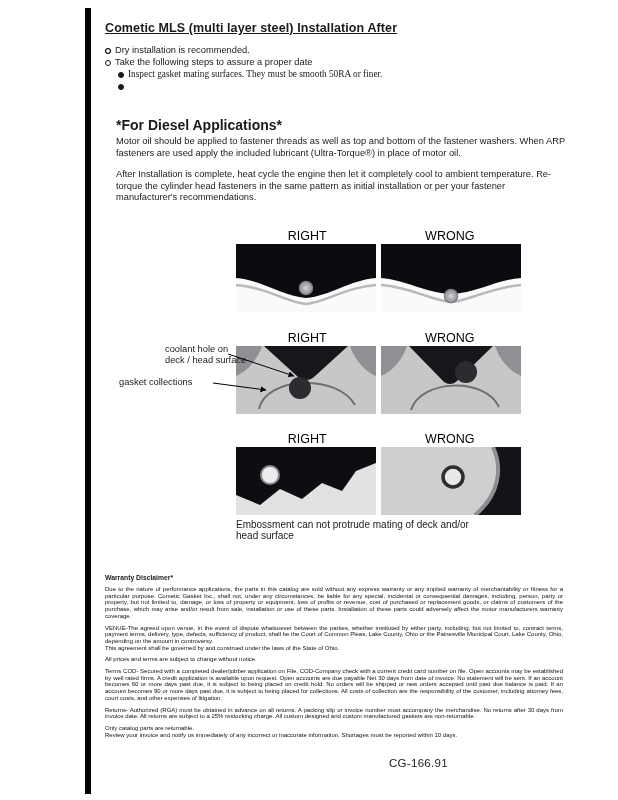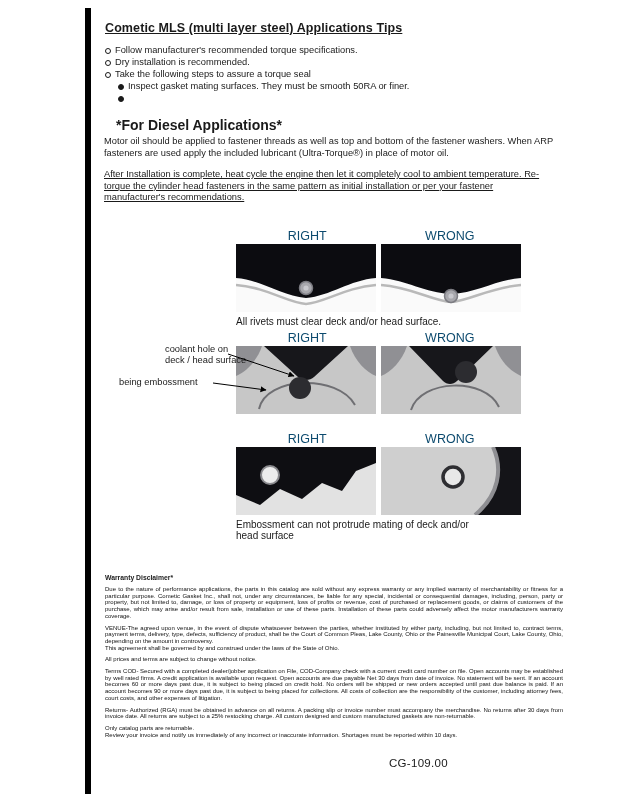--- a/index.html
+++ b/index.html
@@ -15,36 +15,36 @@
   .left-bar { position: absolute; left: 85px; top: 8px; width: 6px; height: 786px; background: #000; }
 
   .title {
     position: absolute; left: 105px; top: 21px; margin: 0;
     font-size: 12.5px; font-weight: bold; text-decoration: underline;
     letter-spacing: 0.1px;
   }
 
   .tips { position: absolute; left: 105px; top: 44px; width: 458px; font-size: 9.3px; line-height: 12px; }
   .bullet { position: relative; padding-left: 10px; }
-  .bullet.sub { margin-left: 13px; }
+  .bullet.sub { margin-left: 13px; font-family: Liberation Serif, serif; }
   .marker { position: absolute; left: 0; top: 3.5px; width: 4px; height: 4px; border-radius: 50%; border: 1px solid #1a1a1a; }
   .marker.filled { background: #1a1a1a; }
 
   .diesel-heading { position: absolute; left: 116px; top: 117px; margin: 0; font-size: 14px; font-weight: bold; }
-  .body-para { position: absolute; left: 104px; width: 452px; margin: 0; font-size: 9.3px; line-height: 11.5px; }
+  .body-para { position: absolute; left: 116px; width: 452px; margin: 0; font-size: 9.3px; line-height: 11.5px; }
   .p1 { top: 136px; }
-  .p2 { top: 169px; text-decoration: underline; }
+  .p2 { top: 169px; }
   .note { top: 207px; }
 
   .diag-row { position: absolute; left: 236px; width: 285px; }
   .row1 { top: 229px; }
   .row2 { top: 331px; }
   .row3 { top: 432px; }
   .diag-labels { display: flex; }
-  .diag-labels span { flex: 1; text-align: center; font-size: 12.5px; color: #0c4a6e; }
+  .diag-labels span { flex: 1; text-align: center; font-size: 12.5px; color: #000000; }
   .diag-panels { display: flex; gap: 5px; margin-top: 1px; }
   .diag-panels svg { display: block; }
   .diag-caption { margin-top: 4px; font-size: 10px; line-height: 11px; width: 250px; }
 
   .annotation { position: absolute; font-size: 9.3px; line-height: 10.5px; white-space: pre-line; }
   .a1 { left: 138px; top: 344px; margin-left: 27px; }
   .a2 { left: 119px; top: 377px; }
   .leader-lines { position: absolute; left: 0; top: 0; pointer-events: none; }
 
   .warranty { position: absolute; left: 105px; top: 574px; width: 458px; }
@@ -54,34 +54,33 @@
 
   .footer-code { position: absolute; left: 389px; top: 757px; font-size: 11.5px; letter-spacing: 0.3px; }
 </style>
 </head>
 <body>
 
 <div class="page">
 
   <div class="left-bar"></div>
 
-  <h1 class="title">Cometic MLS (multi layer steel) Applications Tips</h1>
+  <h1 class="title">Cometic MLS (multi layer steel) Installation After</h1>
 
   <div class="tips">
     <div class="bullet">
       <span class="marker"></span>
-      <span>Follow manufacturer's recommended torque specifications.</span>
     </div>
     <div class="bullet">
       <span class="marker"></span>
       <span>Dry installation is recommended.</span>
     </div>
     <div class="bullet">
       <span class="marker"></span>
-      <span>Take the following steps to assure a torque seal</span>
+      <span>Take the following steps to assure a proper date</span>
     </div>
     <div class="bullet sub">
       <span class="marker filled"></span>
       <span>Inspect gasket mating surfaces.  They must be smooth 50RA or finer.</span>
     </div>
     <div class="bullet sub">
       <span class="marker filled"></span>
     </div>
   </div>
 
@@ -103,21 +102,20 @@
         <circle cx="70" cy="44" r="2.6" fill="#c9c9ce"></circle>
       </svg>
       <svg width="140" height="68" viewBox="0 0 140 68">
         <rect width="140" height="68" fill="#fafafa"></rect>
         <path d="M0,0 H140 V34 C114,36 96,49 70,50 C44,49 26,36 0,34 Z" fill="#0c0c10"></path>
         <path d="M0,41 C30,43 52,57 70,58 C88,57 110,43 140,41" stroke="#b9b9b9" stroke-width="2.5" fill="none"></path>
         <circle cx="70" cy="52" r="6.5" fill="#a8a8ad" stroke="#7c7c82" stroke-width="1.5"></circle>
         <circle cx="70" cy="52" r="2.6" fill="#c9c9ce"></circle>
       </svg>
     </div>
-    <div class="diag-caption">All rivets must clear deck and/or head surface.</div>
   </div>
 
   <div class="diag-row row2">
     <div class="diag-labels">
       <span>RIGHT</span>
       <span>WRONG</span>
     </div>
     <div class="diag-panels">
       <svg width="140" height="68" viewBox="0 0 140 68">
         <rect width="140" height="68" fill="#c7c7c7"></rect>
@@ -154,21 +152,21 @@
         <path d="M112,0 C122,22 118,48 94,68 H140 V0 Z" fill="#141418"></path>
         <path d="M112,0 C122,22 118,48 94,68" stroke="#8e8e92" stroke-width="4" fill="none"></path>
         <circle cx="72" cy="30" r="10" fill="#e8e8e8" stroke="#2e2e32" stroke-width="3.5"></circle>
       </svg>
     </div>
     <div class="diag-caption">Embossment can not protrude mating of deck and/or head surface</div>
   </div>
 
   <div class="annotation a1">coolant hole on
 deck / head surface</div>
-  <div class="annotation a2">being embossment</div>
+  <div class="annotation a2">gasket collections</div>
 
   <svg class="leader-lines" width="618" height="800" viewBox="0 0 618 800">
     <defs>
       <marker id="arr" markerWidth="7" markerHeight="7" refX="5.5" refY="3" orient="auto">
         <path d="M0,0 L6,3 L0,6 Z" fill="#000"></path>
       </marker>
     </defs>
     <line x1="228" y1="354" x2="294" y2="376" stroke="#000" stroke-width="1" marker-end="url(#arr)"></line>
     <line x1="213" y1="383" x2="266" y2="390" stroke="#000" stroke-width="1" marker-end="url(#arr)"></line>
   </svg>
@@ -178,15 +176,15 @@
     <p class="w-para">Due to the nature of performance applications, the parts in this catalog are sold without any express warranty or any implied warranty of merchantability or fitness for a particular purpose.  Cometic Gasket Inc., shall not, under any circumstances, be liable for any special, incidental or consequential damages, including, person, party or property, but not limited to, damage, or loss of property or equipment, loss of profits or revenue, cost of purchased or replacement goods, or claims of customers of the purchase, which may arise and/or result from sale, installation or use of these parts.  Installation of these parts could adversely affect the motor manufacturers warranty coverage.</p>
     <p class="w-para">VENUE-The agreed upon venue, in the event of dispute whatsoever between the parties, whether instituted by either party, including, but not limited to, contract terms, payment terms, delivery, type, defects, sufficiency of product, shall be the Court of Common Pleas, Lake County, Ohio or the Painesville Municipal Court, Lake County, Ohio, depending on the amount in controversy.
 This agreement shall be governed by and construed under the laws of the State of Ohio.</p>
     <p class="w-para gap">All prices and terms are subject to change without notice.</p>
     <p class="w-para">Terms COD- Secured with a completed dealer/jobber application on File, COD-Company check with a current credit card number on file.  Open accounts may be established by well rated firms.  A credit application is available upon request.  Open accounts are due payable Net 30 days from date of invoice.  No statement will be sent.  If an account becomes 60 or more days past due, it is subject to being placed on credit hold.  No orders will be shipped or new orders accepted until past due balance is paid.  If an account becomes 90 or more days past due, it is subject to being placed for collections.  All costs of collection are the responsibility of the customer, including attorney fees, court costs, and other expenses of litigation.</p>
     <p class="w-para">Returns- Authorized (RGA) must be obtained in advance on all returns.  A packing slip or invoice number must accompany the merchandise.  No returns after 30 days from invoice date.  All returns are subject to a 25% restocking charge.  All custom designed and custom manufactured gaskets are non-returnable.</p>
     <p class="w-para">Only catalog parts are returnable.
 Review your invoice and notify us immediately of any incorrect or inaccurate information.  Shortages must be reported within 10 days.</p>
   </div>
 
-  <div class="footer-code">CG-109.00</div>
+  <div class="footer-code">CG-166.91</div>
 
 </div>
 
 </body></html>

